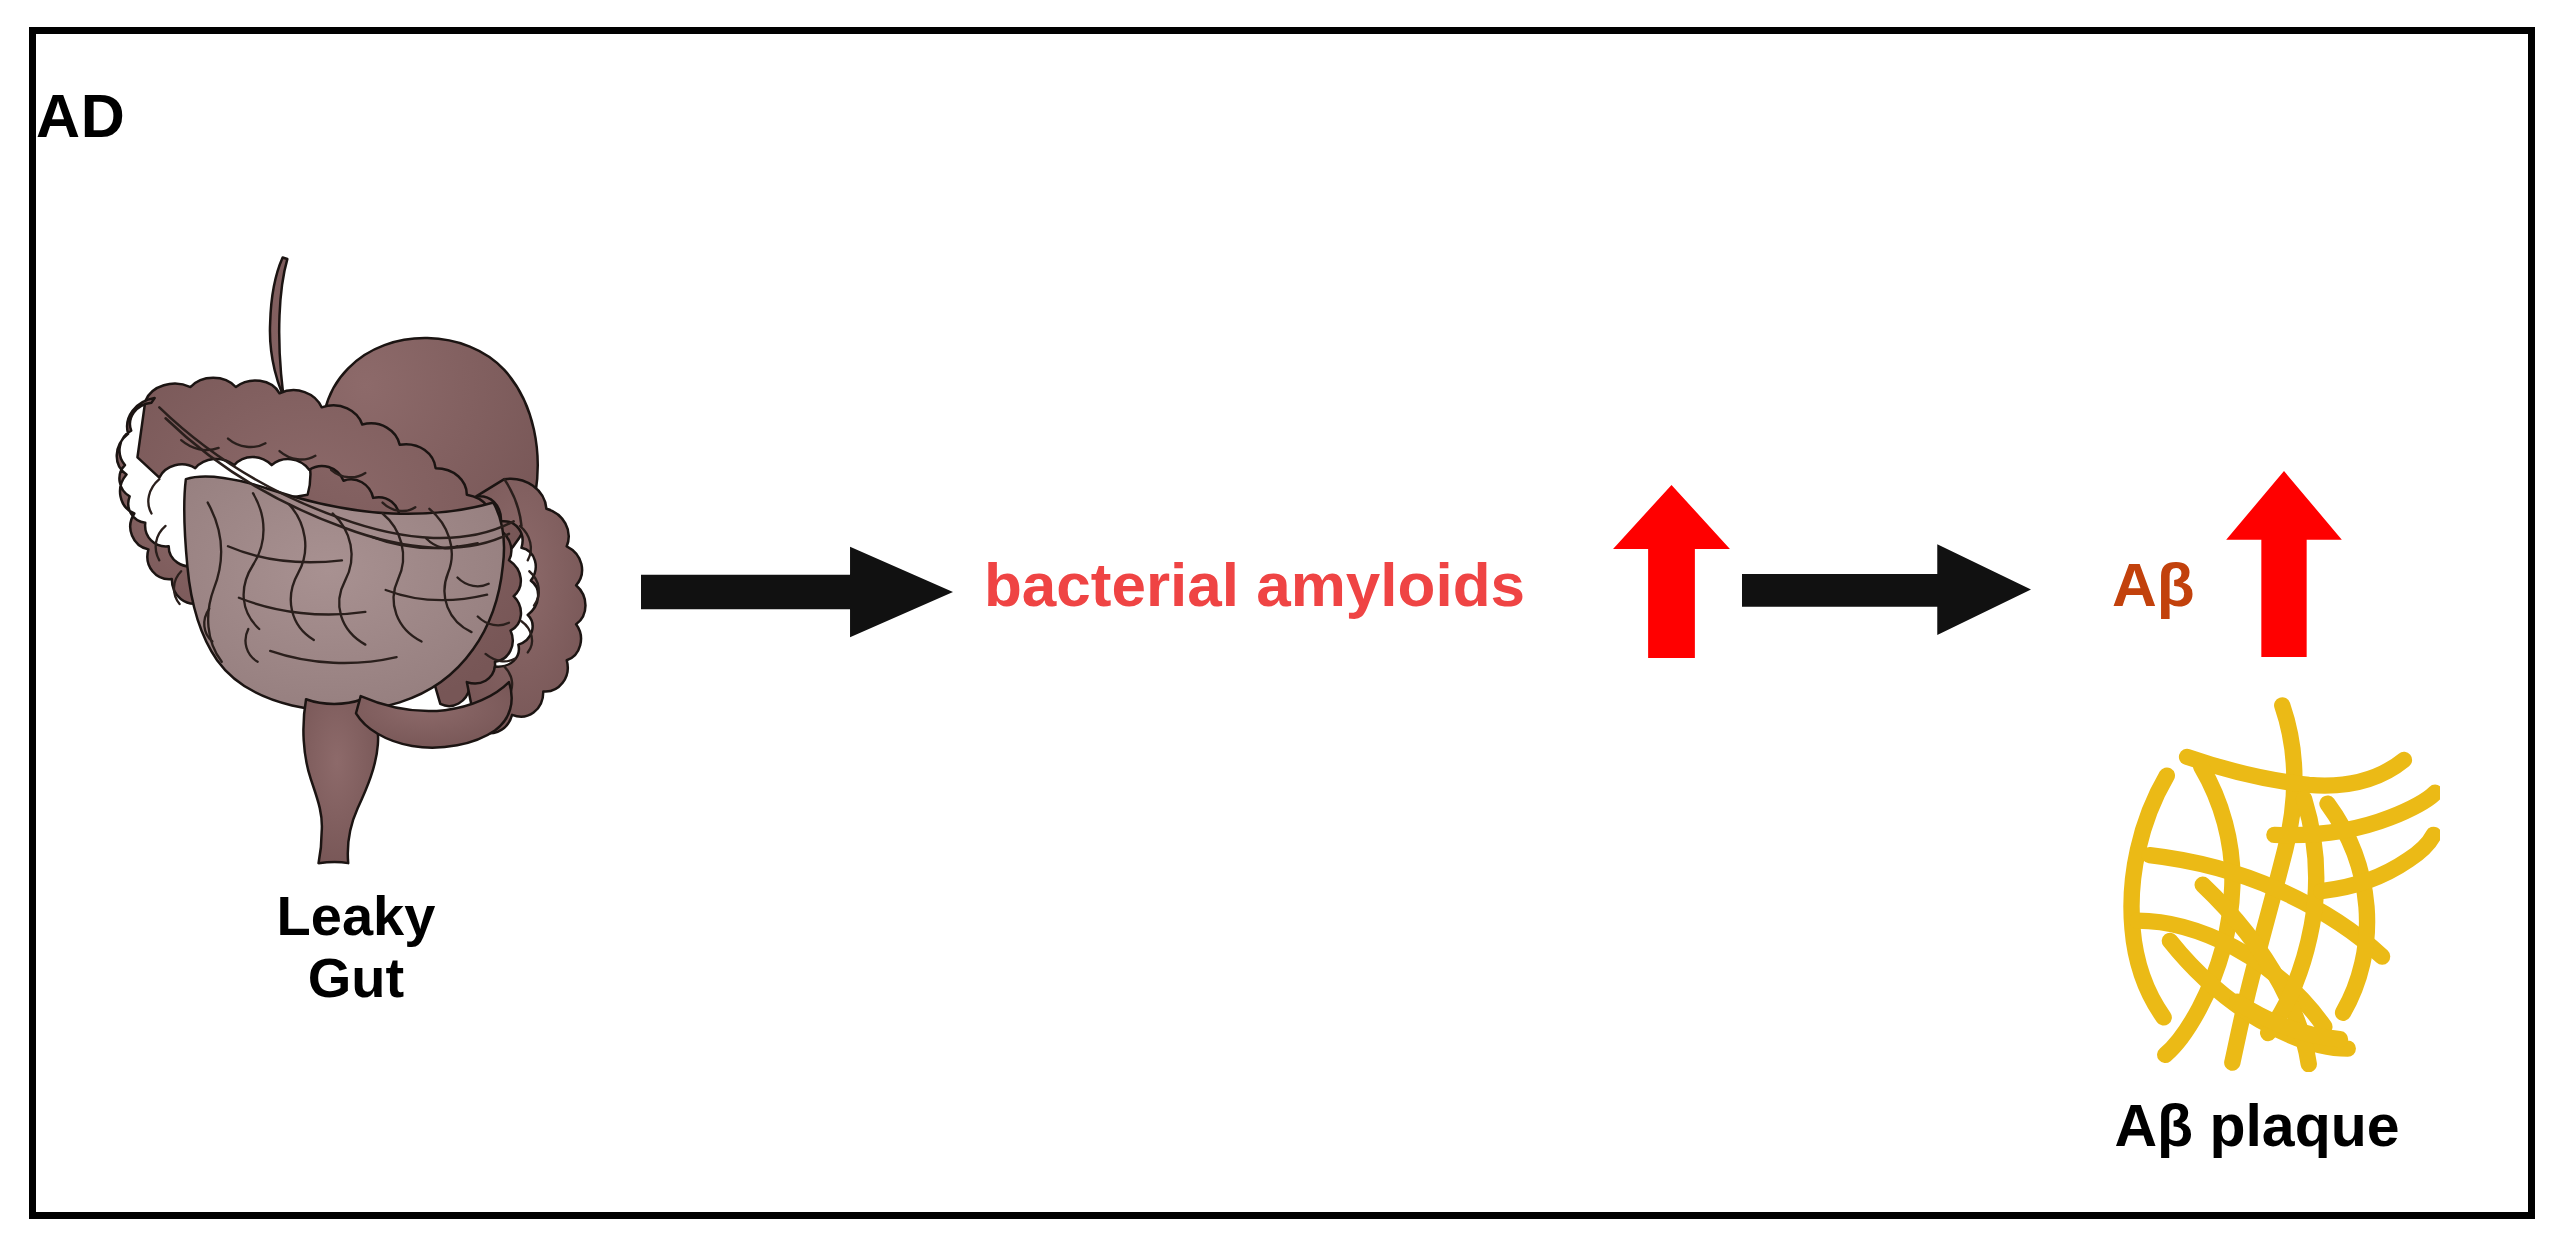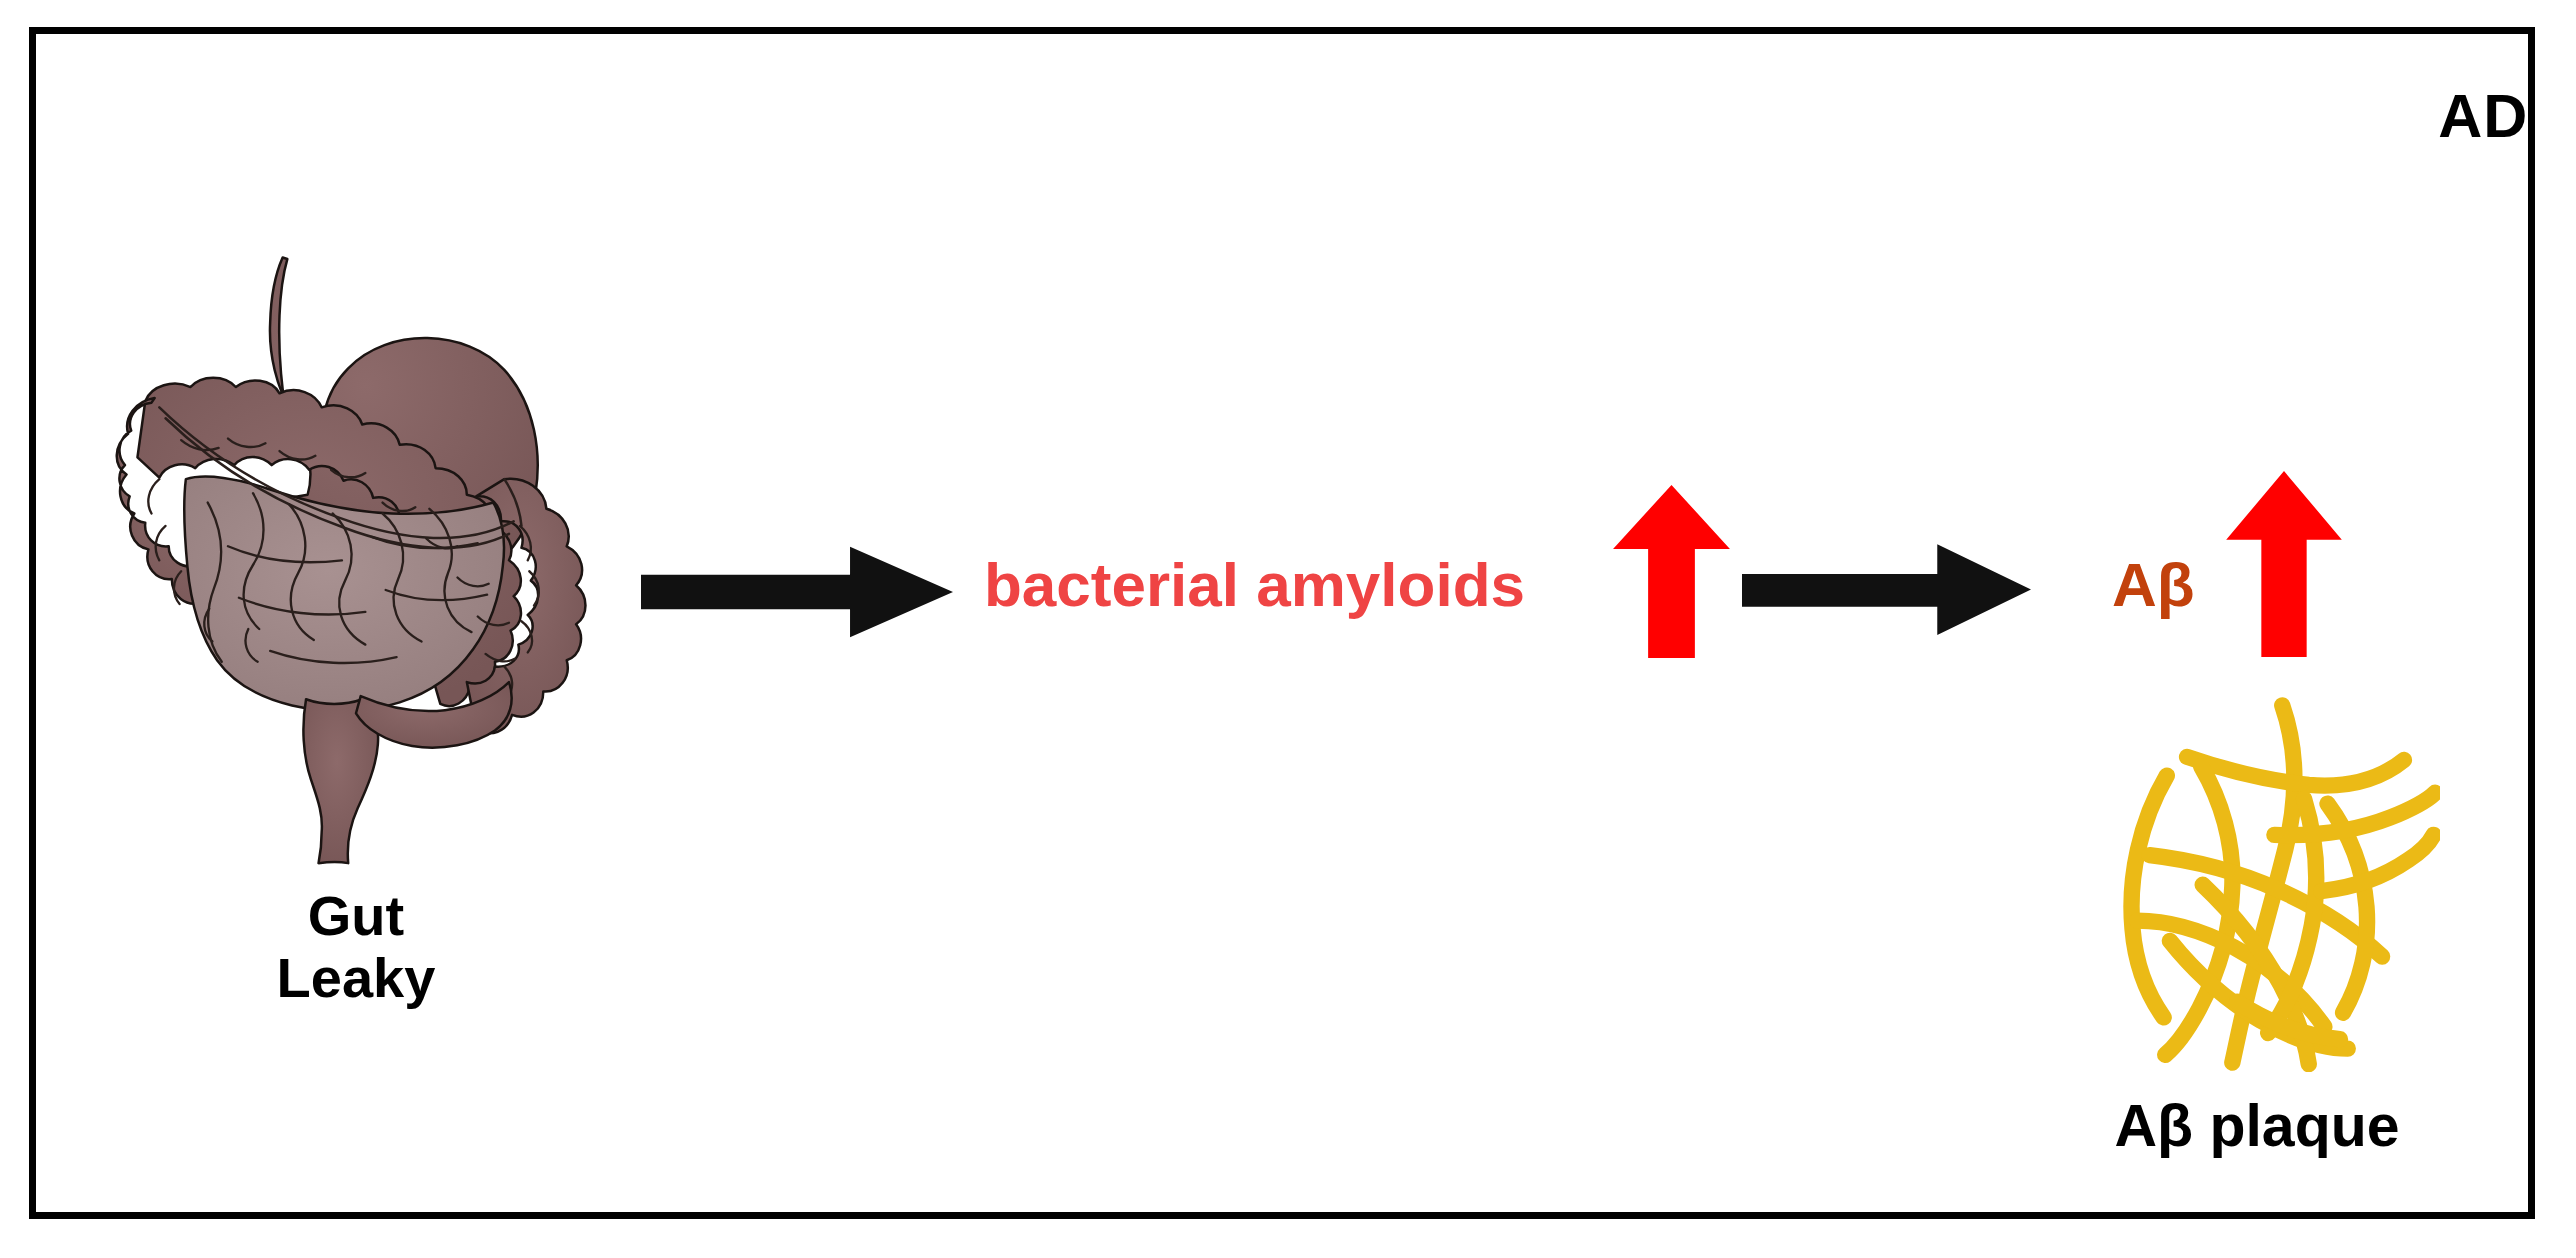--- a/index.html
+++ b/index.html
@@ -9,21 +9,21 @@
   }
   #figure-frame{
     position:absolute;left:29px;top:26.5px;
     width:2506px;height:1192px;
     border:7px solid #000000;
     background:#ffffff;
     box-sizing:border-box;
   }
   .panel-title{
     position:absolute;left:0;top:47px;width:100%;
-    text-align:right;
+    text-align:left;
     font-size:61px;font-weight:bold;color:#000000;
     letter-spacing:0.8px;
   }
   
   #gut-figure{position:absolute;left:78px;top:211px;width:484px;height:640px;}
   #gut-figure svg{display:block;width:100%;height:100%;}
   .gut-caption{
     position:absolute;left:78px;top:851px;width:484px;
     text-align:center;line-height:1.12;
     font-size:56px;font-weight:bold;color:#000000;
@@ -236,22 +236,22 @@
           C348,592 386,600 424,596
           C458,592 488,578 506,560
           C514,584 508,608 488,622
           C462,640 420,648 382,642
           C348,636 322,620 310,600 Z"></path>
       </g>
     </svg>
   </div>
 
   <div class="gut-caption">
+    <div>Leaky</div>
     <div>Gut</div>
-    <div>Leaky</div>
   </div>
 
   <div class="black-arrow" id="arrow-gut-to-amyloids">
     <svg viewBox="0 0 400 120" xmlns="http://www.w3.org/2000/svg">
       <path fill="#111111" d="M0,38 L268,38 L268,2 L400,60 L268,118 L268,82 L0,82 Z"></path>
     </svg>
   </div>
 
   <div id="label-bacterial-amyloids">bacterial amyloids</div>
 

